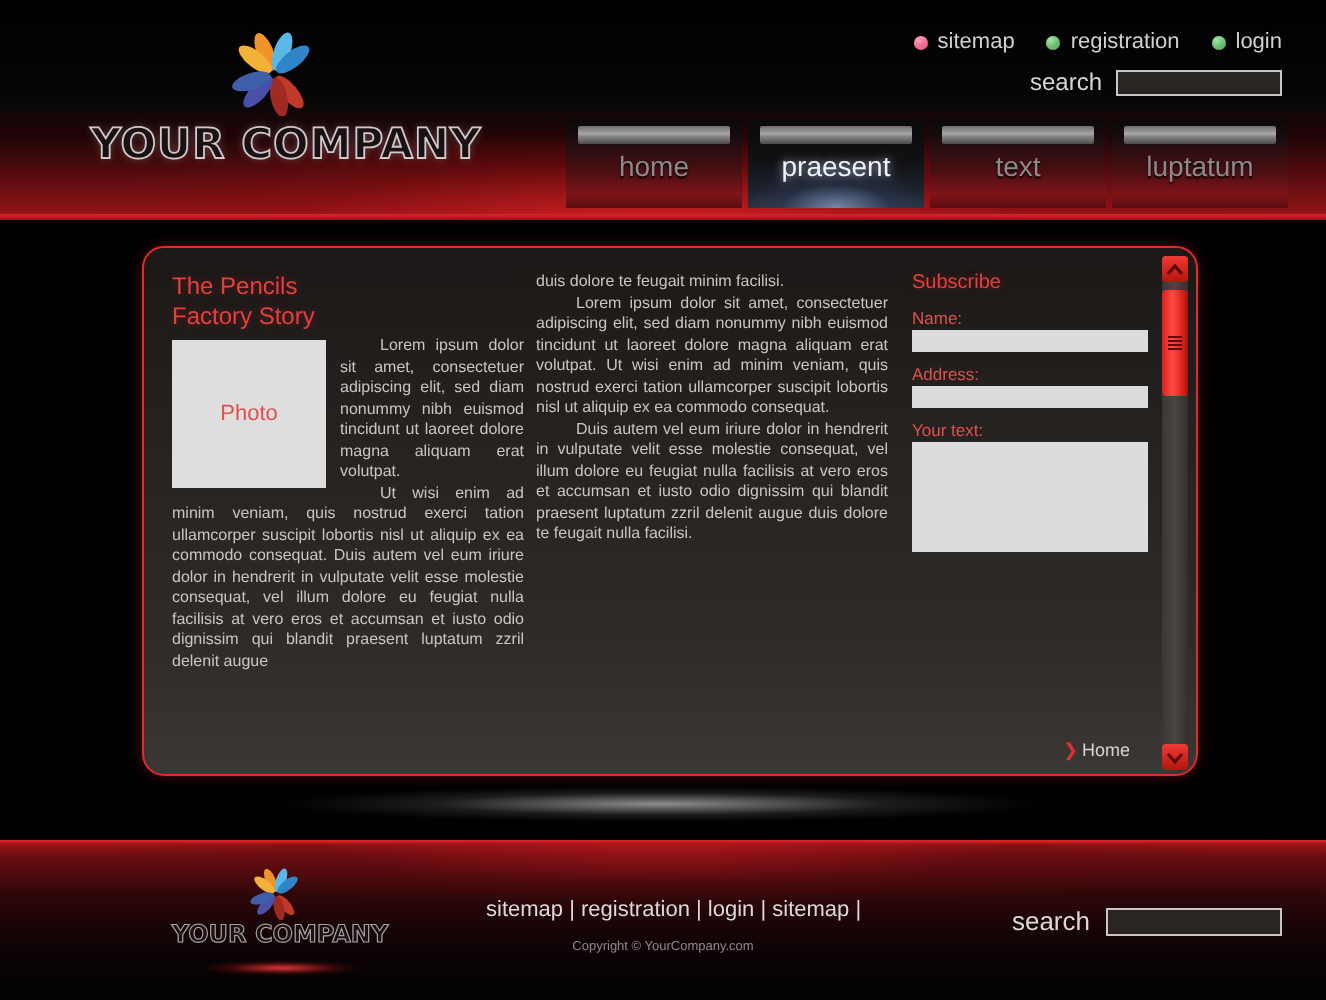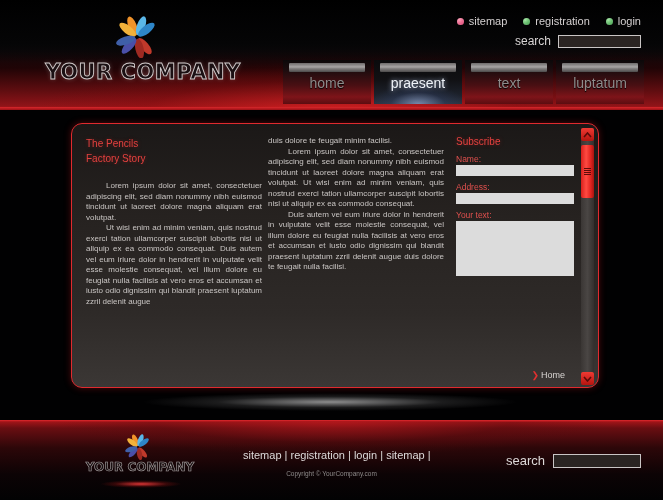--- a/index.html
+++ b/index.html
@@ -131,22 +131,22 @@
     background: linear-gradient(to bottom, #1b1817 0%, #262220 35%, #2e2a28 72%, #3b3735 100%);
     box-shadow: 0 0 7px rgba(220,30,35,0.35);
     overflow: hidden;
   }
 
   .col-left {
     position: absolute; left: 14px; top: 12px; width: 176px;
     color: #cfcbc9;
   }
   .story-title {
-    font-size: 10px; color: #e3413f; line-height: 15px;
-    margin-bottom: 15px;
+    font-size: 12px; color: #e3413f; line-height: 15px;
+    margin-bottom: 2px;
     text-shadow: 0 0 4px rgba(220,40,40,0.35);
   }
   .photo-box {
     float: left;
     width: 77px; height: 74px;
     background: #dedede;
     margin: 2px 7px 2px 0;
     display: flex; align-items: center; justify-content: center;
     font-size: 11px; color: #e0504e;
   }
@@ -329,20 +329,21 @@
   <div class="stage">
     <div class="under-glow"></div>
 
     <div class="panel">
 
       <div class="col-left">
         <div class="story-title">
           <div>The Pencils</div>
           <div>Factory Story</div>
         </div>
+        <div class="photo-box">Photo</div>
         <div class="body-text">
           <p>Lorem ipsum dolor sit amet, consectetuer adipiscing elit, sed diam nonummy nibh euismod tincidunt ut laoreet dolore magna aliquam erat volutpat.</p>
           <p>Ut wisi enim ad minim veniam, quis nostrud exerci tation ullamcorper suscipit lobortis nisl ut aliquip ex ea commodo consequat. Duis autem vel eum iriure dolor in hendrerit in vulputate velit esse molestie consequat, vel illum dolore eu feugiat nulla facilisis at vero eros et accumsan et iusto odio dignissim qui blandit praesent luptatum zzril delenit augue</p>
         </div>
       </div>
 
       <div class="col-mid">
         <div class="body-text">
           <p class="noindent">duis dolore te feugait minim facilisi.</p>
           <p>Lorem ipsum dolor sit amet, consectetuer adipiscing elit, sed diam nonummy nibh euismod tincidunt ut laoreet dolore magna aliquam erat volutpat. Ut wisi enim ad minim veniam, quis nostrud exerci tation ullamcorper suscipit lobortis nisl ut aliquip ex ea commodo consequat.</p>

